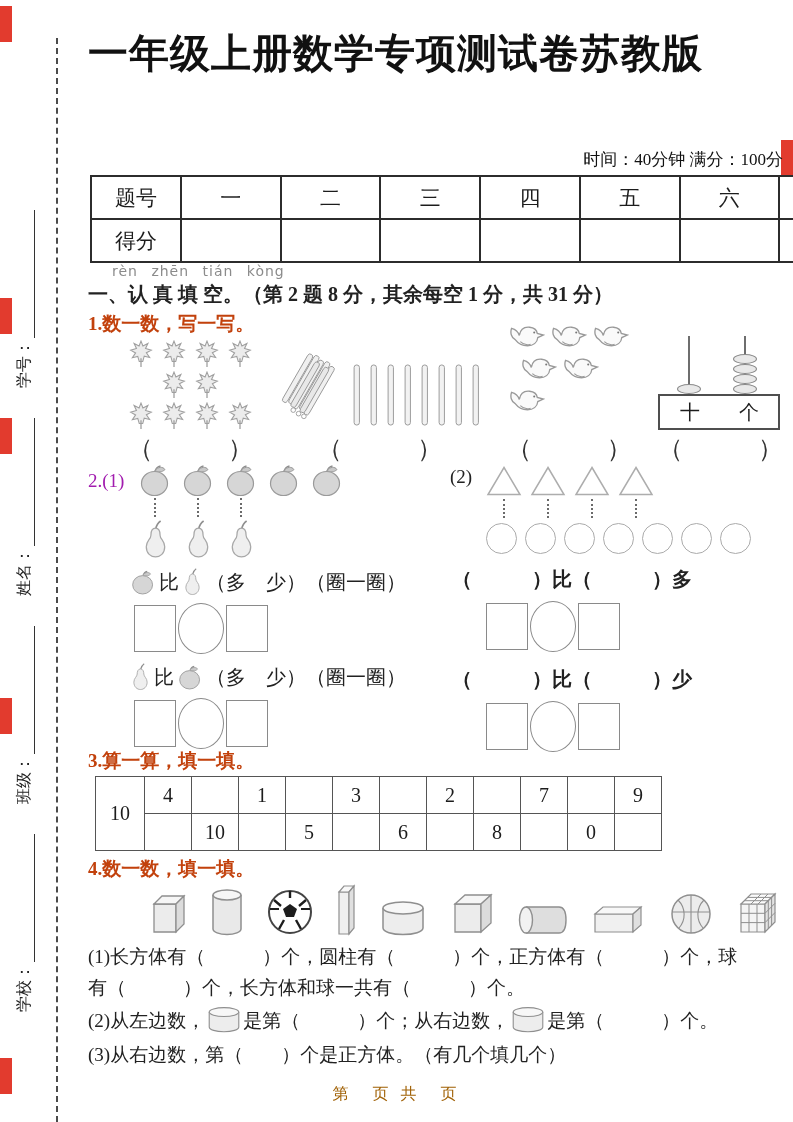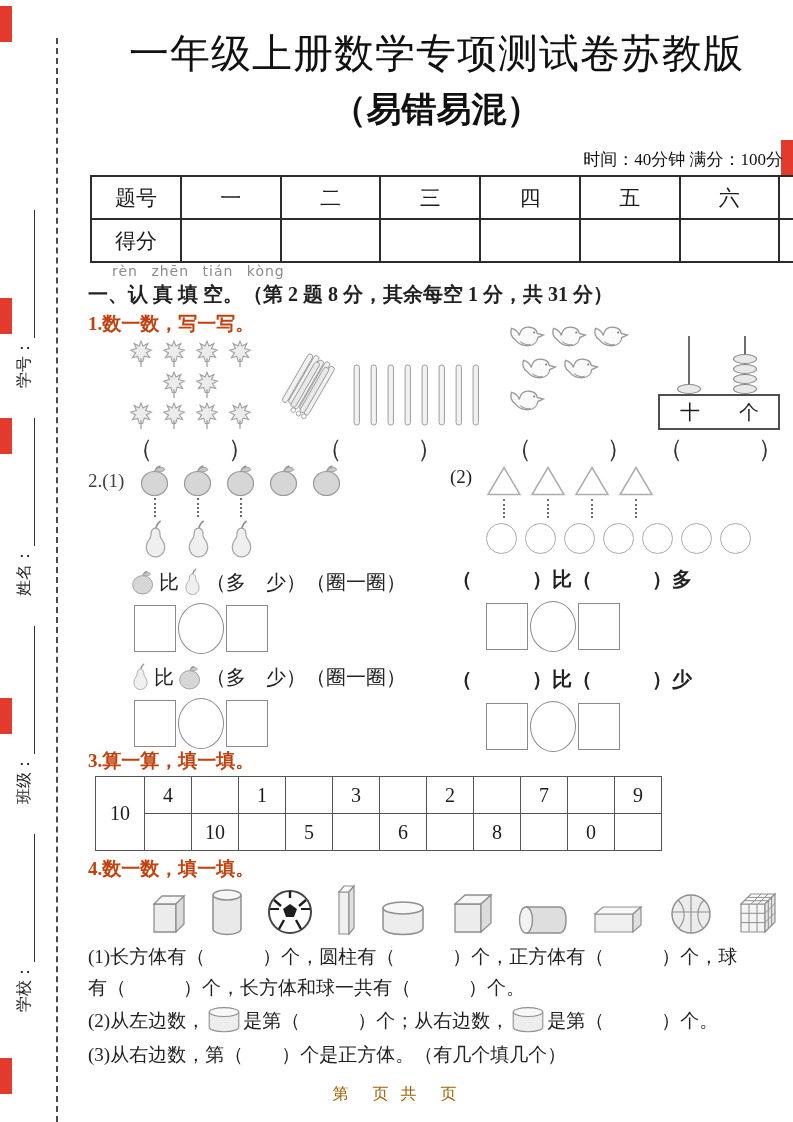--- a/index.html
+++ b/index.html
@@ -7,22 +7,22 @@
         font-family:"Liberation Serif","DejaVu Serif",serif;color:#1c1c1c;overflow:hidden;}
   
   .regmark{position:absolute;width:12px;height:36px;background:#e23b2e;}
   
   .binding-line{position:absolute;left:56px;top:38px;bottom:0;border-left:2px dashed #4a4a4a;}
   .sidebar-fields{position:absolute;left:14px;top:1012px;width:950px;transform:rotate(-90deg);
     transform-origin:0 0;display:flex;gap:30px;font-size:16px;color:#222;white-space:nowrap;}
   .sidebar-field{display:flex;align-items:flex-end;gap:2px;}
   .field-line{display:inline-block;width:128px;height:14px;border-bottom:1.6px solid #333;}
   
-  .page-title{position:absolute;top:26px;left:88px;right:8px;text-align:center;
-    font-family:"Liberation Sans","DejaVu Sans",sans-serif;font-weight:400;font-size:40px;letter-spacing:1px;color:#111;}
+  .page-title{position:absolute;top:26px;left:88px;right:8px;
+    font-family:"Liberation Sans","DejaVu Sans",sans-serif;font-weight:700;font-size:40px;letter-spacing:1px;color:#111;}
   .page-subtitle{position:absolute;top:86px;left:88px;right:8px;text-align:center;
     font-family:"Liberation Sans","DejaVu Sans",sans-serif;font-weight:900;font-size:35px;color:#111;}
   .exam-meta{position:absolute;top:148px;right:10px;font-size:17px;color:#111;}
   
   .score-table{position:absolute;top:175px;left:90px;width:790px;border-collapse:collapse;table-layout:fixed;}
   .score-table td{border:2px solid #2c2c2c;height:41px;text-align:center;font-size:21px;padding:0;}
   .score-table td.lbl{width:88px;}
   
   .section-pinyin{position:absolute;top:263px;left:112px;font-size:14px;color:#8b8b8b;
     font-family:"DejaVu Sans",sans-serif;letter-spacing:1px;word-spacing:8px;}
@@ -44,21 +44,21 @@
   .abacus-rod{position:absolute;top:0;width:2px;height:60px;background:#6e6e6e;}
   .bead-stack{position:absolute;display:flex;flex-direction:column;justify-content:flex-end;}
   .abacus-bead{width:24px;height:10px;border:1.4px solid #8a8a8a;border-radius:50%;background:#e9e9e9;box-sizing:border-box;}
   .abacus-base{position:absolute;top:58px;left:0;width:118px;height:32px;border:2px solid #4f4f4f;
     background:#fff;display:flex;align-items:center;justify-content:space-around;font-size:20px;}
   
   .q2-wrap{position:absolute;top:464px;left:88px;right:6px;height:290px;}
   .q2-left{position:absolute;left:0;top:0;width:352px;}
   .q2-right{position:absolute;left:362px;top:0;width:335px;}
   .q2-row1{display:flex;align-items:flex-start;}
-  .q2lbl{font-size:19px;color:#404040;flex:0 0 50px;padding-top:6px;}
+  .q2lbl{font-size:19px;color:#a21caf;flex:0 0 50px;padding-top:6px;}
   .q2lbl2{font-size:19px;color:#222;flex:0 0 36px;padding-top:2px;}
   .icon-row{display:flex;gap:9px;align-items:flex-end;}
   .link-row{display:flex;gap:9px;margin-left:50px;height:20px;margin-top:1px;}
   .link-cell{width:34px;display:flex;justify-content:center;}
   .link-cell-t{width:36px;display:flex;justify-content:center;}
   .dotcol{border-left:2.4px dotted #6a6a6a;height:19px;}
   .pears-row{display:flex;gap:9px;margin-left:50px;margin-top:2px;}
   .pear-cell{width:34px;display:flex;justify-content:center;}
   .cmp-line{margin:9px 0 0 42px;font-size:20px;color:#222;display:flex;align-items:center;gap:3px;}
   .frame-row{display:flex;align-items:center;margin:7px 0 0 46px;}
@@ -201,21 +201,20 @@
       <span>姓名：</span>
       <span class="field-line"></span>
     </span>
     <span class="sidebar-field">
       <span>学号：</span>
       <span class="field-line"></span>
     </span>
   </div>
 
   <div class="page-title">一年级上册数学专项测试卷苏教版</div>
-  <div class="page-subtitle">（易错易混）</div>
   <div class="exam-meta">时间：40分钟  满分：100分</div>
 
   <table class="score-table">
     <tbody>
       <tr>
           <td class="lbl">题号</td>
           <td>一</td>
           <td>二</td>
           <td>三</td>
           <td>四</td>

